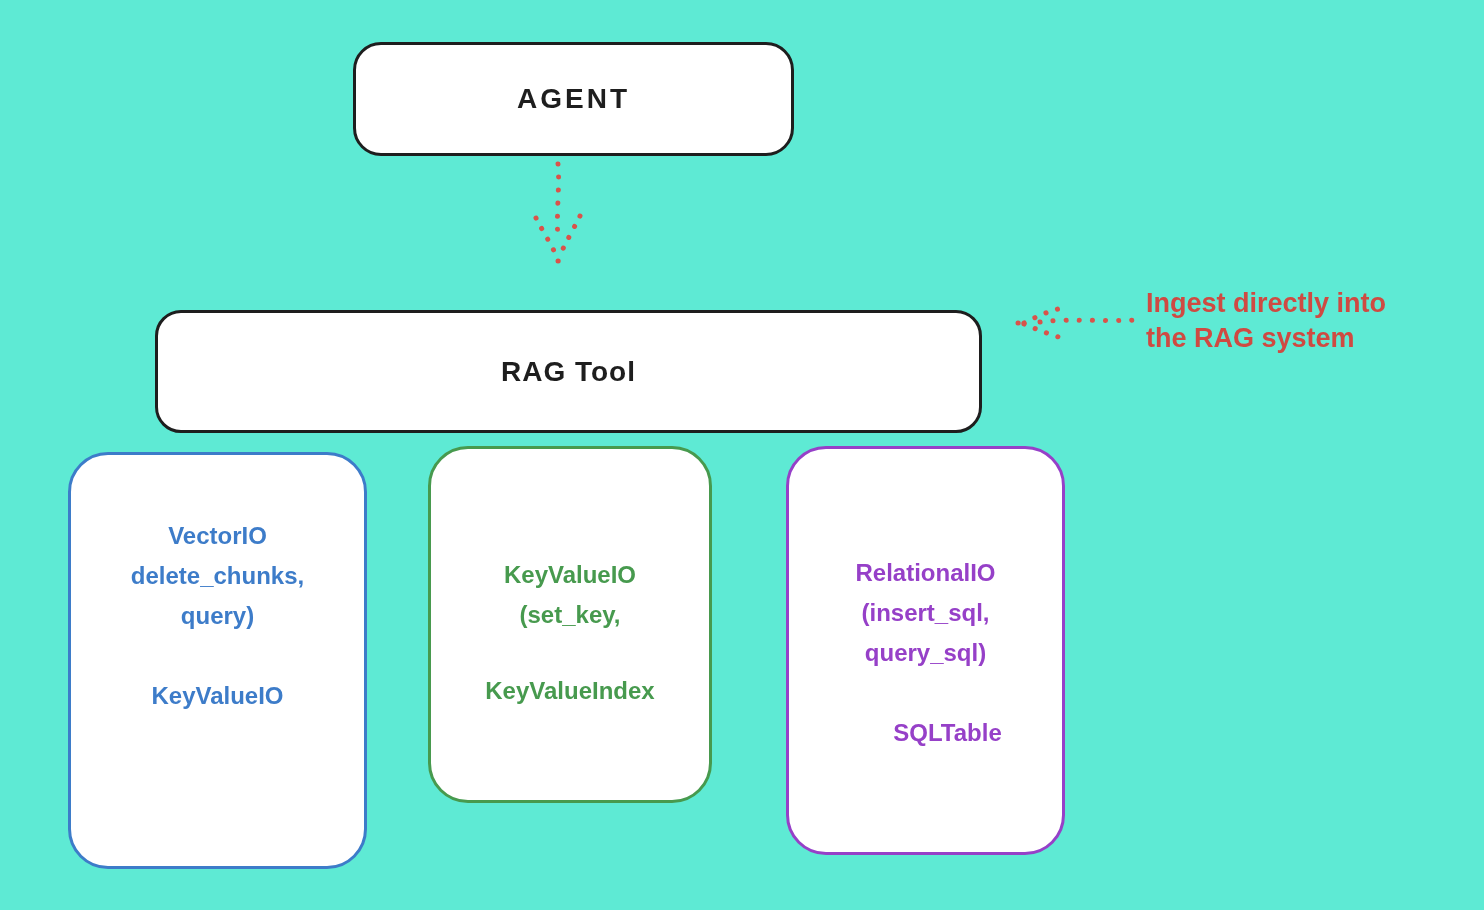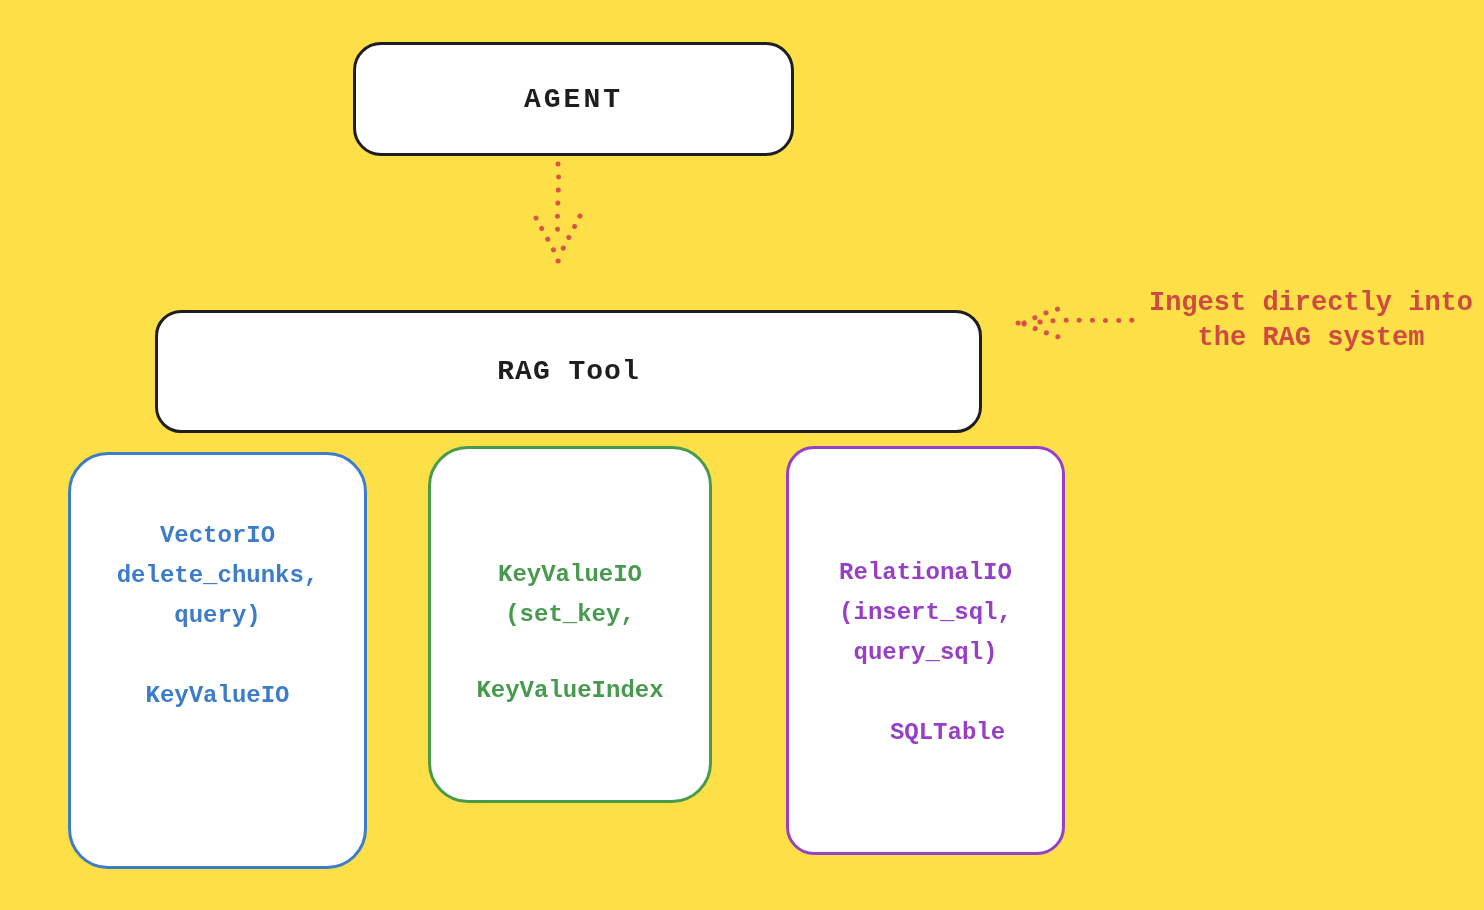--- a/index.html
+++ b/index.html
@@ -1,21 +1,21 @@
 <!DOCTYPE html>
 <html><head>
 <meta charset="utf-8">
 <style>
   html, body { margin: 0; padding: 0; background: #ffffff; }
   #stage {
     position: relative;
     width: 1484px;
     height: 910px;
-    background: #fde047;
-    font-family: Liberation Mono, monospace;
+    background: #5eead4;
+    font-family: Liberation Sans, sans-serif;
     overflow: hidden;
   }
   .node {
     position: absolute;
     box-sizing: border-box;
     background: #ffffff;
   }
   .black-node {
     border: 3.5px solid #1e1e1e;
     color: #1e1e1e;
@@ -41,35 +41,34 @@
     border-width: 3.5px;
     border-style: solid;
     border-radius: 40px;
     text-align: center;
     font-size: 24px;
     font-weight: bold;
     line-height: 40px;
   }
   .b-vector { left: 68px;  top: 452px; width: 299px; height: 417px; border-color: #3d7cc9; color: #3d7cc9; }
   .b-kv     { left: 428px; top: 446px; width: 284px; height: 357px; border-color: #479a4e; color: #479a4e; }
-  .b-rel    { left: 786px; top: 446px; width: 279px; height: 409px; border-color: #9640c8; color: #9640c8; border-radius: 28px; }
+  .b-rel    { left: 786px; top: 446px; width: 279px; height: 409px; border-color: #9640c8; color: #9640c8; }
   .b-vector .node-text { margin-top: 61px; }
   .b-kv     .node-text { margin-top: 106px; }
   .b-rel    .node-text { margin-top: 104px; }
   .b-vector .index-label { margin-top: 40px; }
   .b-kv     .index-label { margin-top: 36px; }
   .b-rel    .index-label { margin-top: 40px; padding-left: 44px; }
   .annotation {
     position: absolute;
     left: 1146px; top: 286px; width: 330px;
     color: #cf4a42;
     font-size: 27px;
     font-weight: bold;
     line-height: 35px;
-    text-align: center;
   }
   .arrow-svg { position: absolute; }
   .arrow-svg path {
     fill: none;
     stroke: #d9534a;
     stroke-width: 5;
     stroke-linecap: round;
     stroke-linejoin: round;
   }
   .dots-13 { stroke-dasharray: 0.1 13; }

